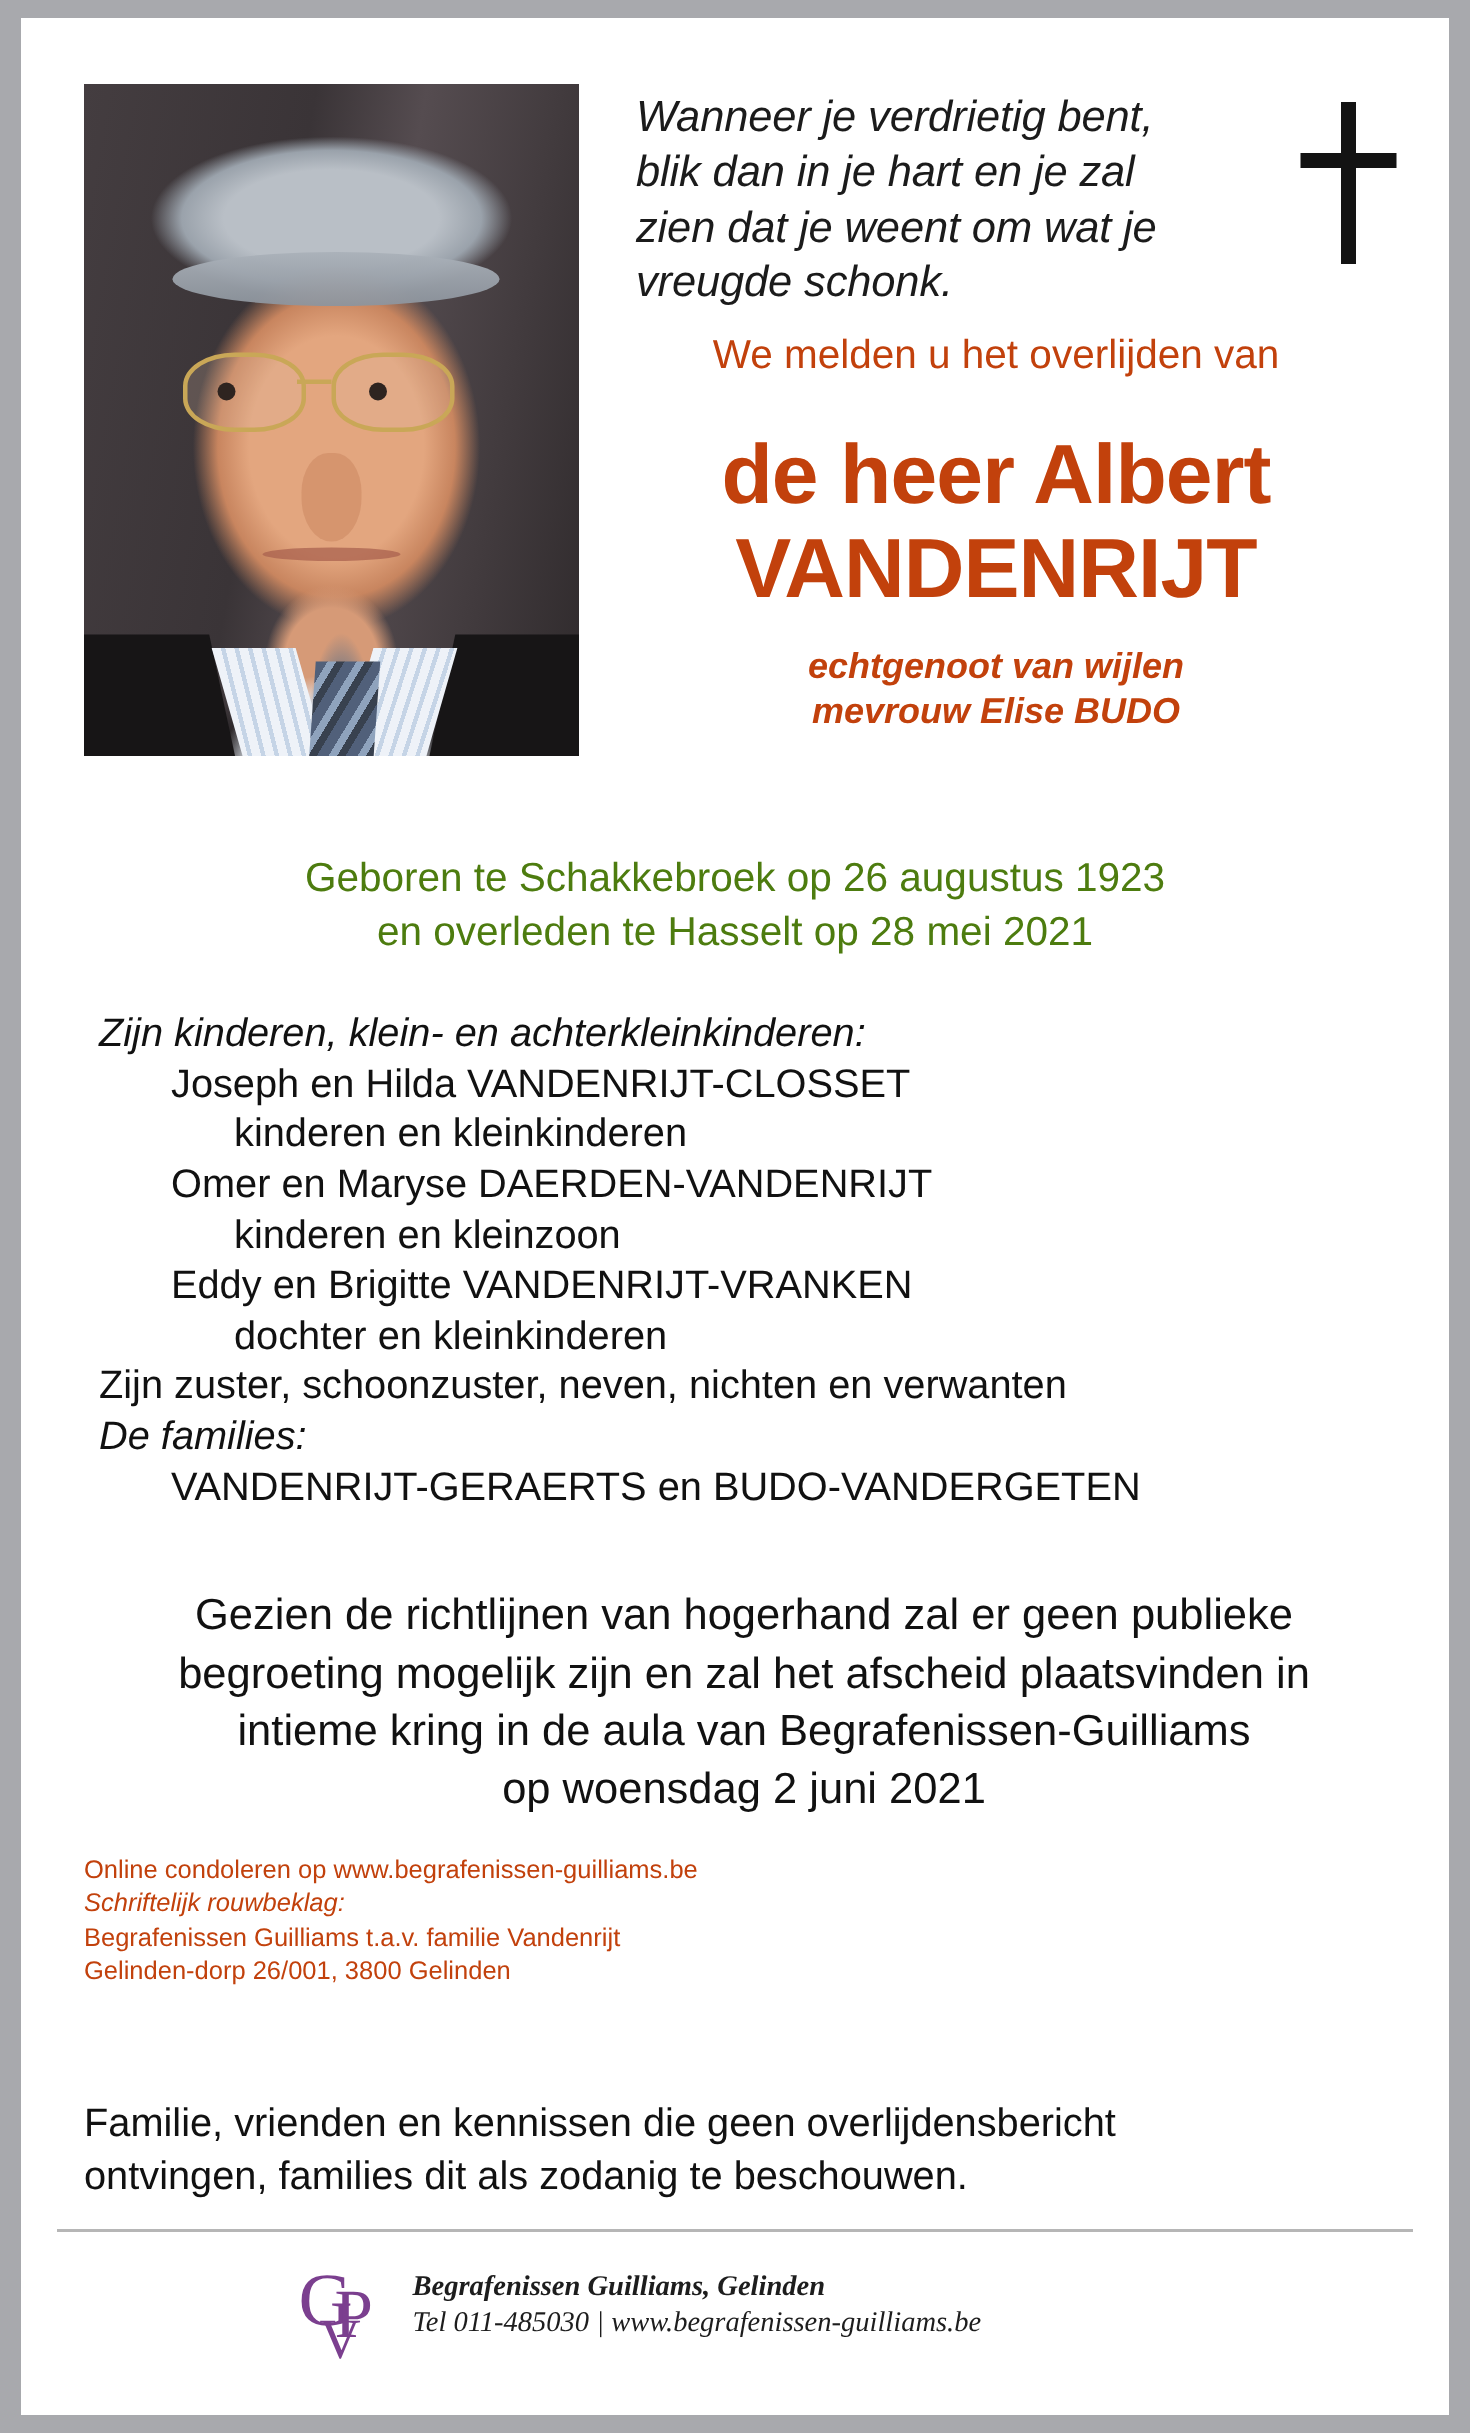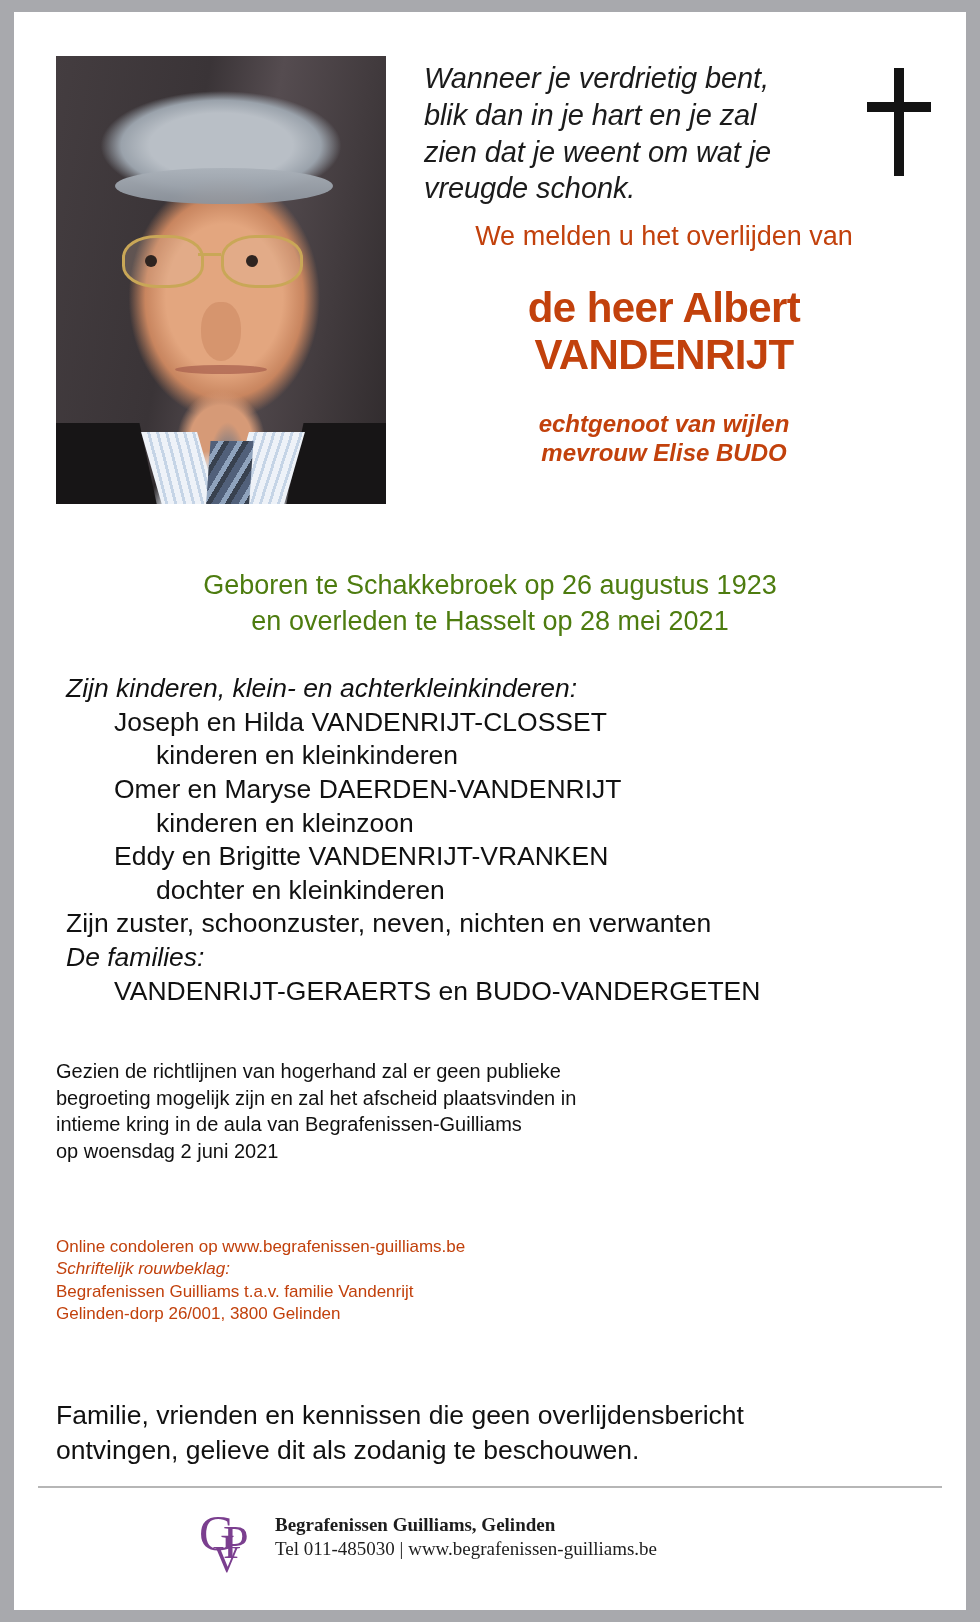--- a/index.html
+++ b/index.html
@@ -130,24 +130,24 @@
     text-align:center;
     color:#c2410c;
   }
   .announce .lead{
     font-size:27px;
     line-height:1.25;
     margin-bottom:30px;
   }
   .announce .name{
     font-weight:bold;
-    font-size:42px;
+    font-size:56px;
     line-height:1.13;
     letter-spacing:-.6px;
-    margin-bottom:30px;
+    margin-bottom:20px;
   }
   .announce .spouse{
     font-weight:bold;
     font-size:24px;
     line-height:1.23;
     font-style:italic;
   }
 
   
   .dates{
@@ -166,21 +166,22 @@
     line-height:1.27;
     color:#111;
   }
   .family .it{font-style:italic;}
   .i1{padding-left:48px;}
   .i2{padding-left:90px;}
 
   .ceremony{
     position:absolute;
     left:42px;top:1046px;width:880px;
-    font-size:20px;
+    text-align:center;
+    font-size:29px;
     line-height:1.33;
     color:#111;
   }
 
   .contact{
     position:absolute;
     left:42px;top:1224px;width:880px;
     font-size:17px;
     line-height:1.31;
     color:#c2410c;
@@ -203,20 +204,21 @@
   }
   .footer{
     position:absolute;
     left:185px;top:1488px;
     display:flex;align-items:center;gap:14px;
   }
   .logo{width:62px;height:74px;flex:0 0 auto;}
   .fcol{
     font-family:"Liberation Serif","DejaVu Serif",serif;
     color:#1d1d1d;
+    font-style:italic;
   }
   .fname{font-size:19px;font-weight:bold;line-height:1.28;}
   .fmeta{font-size:19px;line-height:1.3;}
 </style>
 </head>
 <body>
 
 <div class="card">
 
   <div class="top">
@@ -295,21 +297,21 @@
 
   <div class="contact">
     <div>Online condoleren op www.begrafenissen-guilliams.be</div>
     <div class="it">Schriftelijk rouwbeklag:</div>
     <div>Begrafenissen Guilliams t.a.v. familie Vandenrijt</div>
     <div>Gelinden-dorp 26/001, 3800 Gelinden</div>
   </div>
 
   <div class="closing">
     <div>Familie, vrienden en kennissen die geen overlijdensbericht</div>
-    <div>ontvingen, gelieve dit als zodanig te beschouwen.</div>
+    <div>ontvingen, families dit als zodanig te beschouwen.</div>
   </div>
 
   <div class="rule"></div>
 
   <div class="footer">
     <svg class="logo" viewBox="0 0 62 74">
       <text x="0" y="50" font-family="Liberation Serif, serif" font-size="50" fill="#7b3f8f">G</text>
       <text x="24" y="58" font-family="Liberation Serif, serif" font-size="46" fill="#7b3f8f">P</text>
       <text x="14" y="72" font-family="Liberation Serif, serif" font-size="38" fill="#7b3f8f">V</text>
     </svg>

